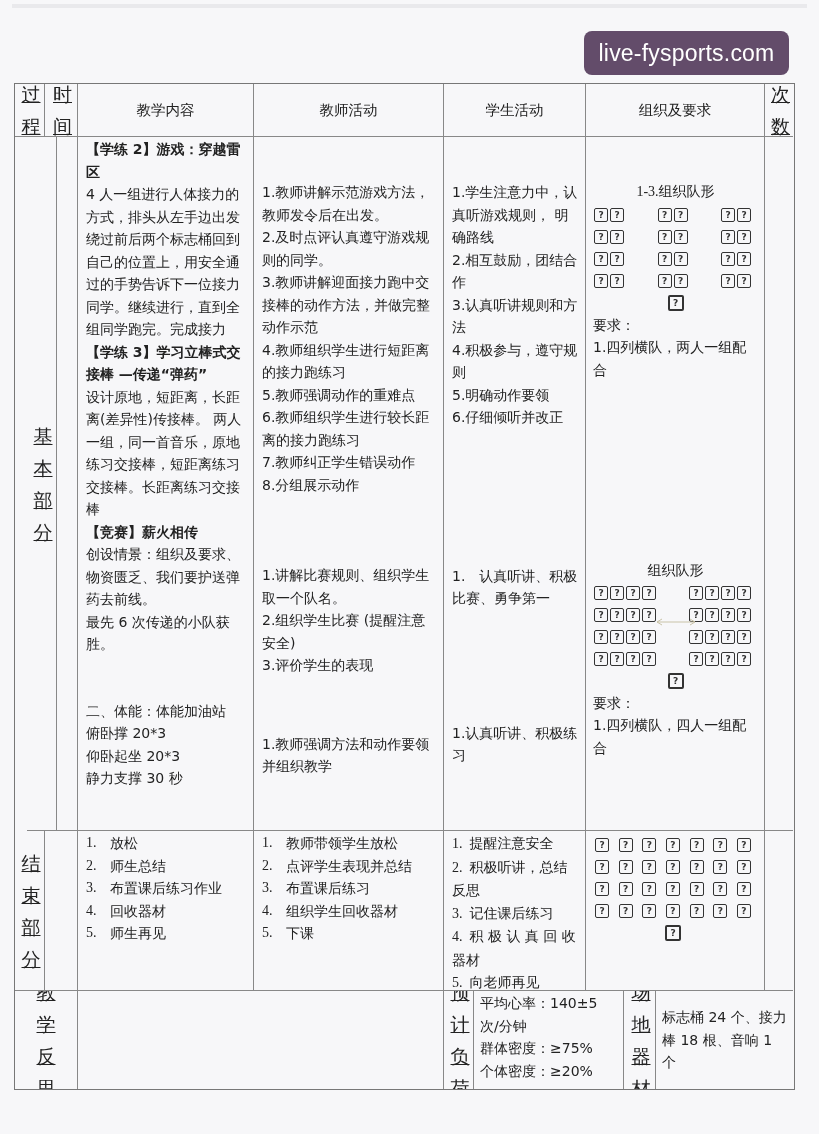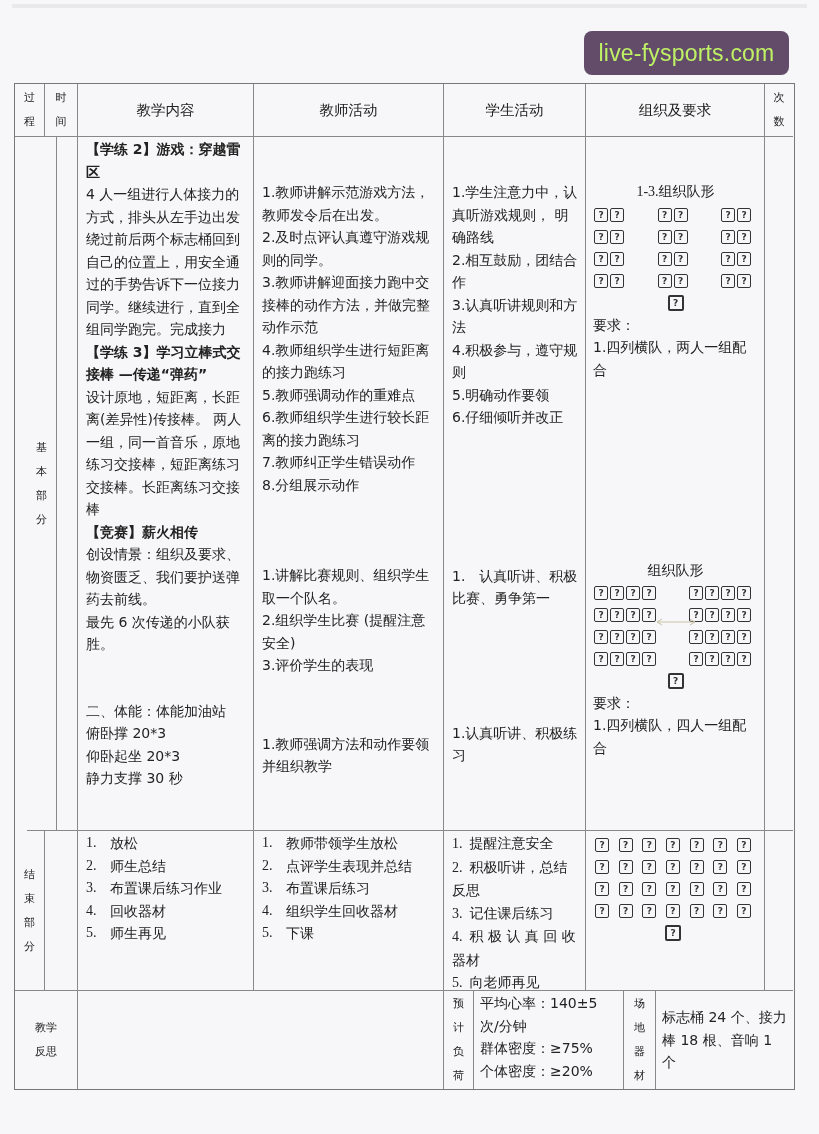--- a/index.html
+++ b/index.html
@@ -1,27 +1,27 @@
 <!DOCTYPE html>
 <html><head>
 <meta charset="utf-8">
 <style>
   html,body{margin:0;padding:0;}
   body{width:819px;height:1134px;background:#f7f7f9;position:relative;overflow:hidden;
        font-family:"DejaVu Sans","Liberation Sans",sans-serif;color:#222;}
   .topline{position:absolute;left:12px;right:12px;top:4px;height:4px;background:#e9e9ec;}
   .watermark{position:absolute;left:584px;top:31px;width:205px;height:44px;background:#634c6a;
-       border-radius:8px;color:#bef264;font-family:"Liberation Sans",sans-serif;font-size:23px;
+       border-radius:8px;color:#ffffff;font-family:"Liberation Sans",sans-serif;font-size:23px;
        line-height:44px;text-align:center;letter-spacing:0.2px;}
   .tbl{position:absolute;left:14px;top:83px;width:781px;height:1007px;border:1.5px solid #777;box-sizing:border-box;}
   .cell{position:absolute;box-sizing:border-box;border-right:1px solid #888;border-bottom:1px solid #888;
         font-size:14px;line-height:22.5px;overflow:hidden;}
   .hdr{display:flex;align-items:center;justify-content:center;text-align:right;font-size:14.5px;}
   .vert{display:flex;align-items:center;justify-content:center;text-align:center;}
-  .vert span{display:block;width:16px;word-break:break-all;line-height:24px;font-size:11px;}
+  .vert span{display:block;width:16px;word-break:break-all;line-height:32px;font-size:19px;text-decoration:underline;}
   .txt{padding:0 6px 0 8px;}
   .b{font-weight:bold;}
   .p{margin:0;}
   .gap{height:22px;}
   .center{text-align:center;}
   .box{display:inline-block;width:12px;height:12px;border:1.3px solid #333;border-radius:2px;
        font-size:9px;line-height:12px;text-align:center;font-weight:bold;margin:0 1px;vertical-align:middle;color:#333;}
   .box.dark{border-width:2px;}
   .frow{height:22px;display:flex;align-items:center;}
   .ol{margin:0;padding:0;list-style:none;}

